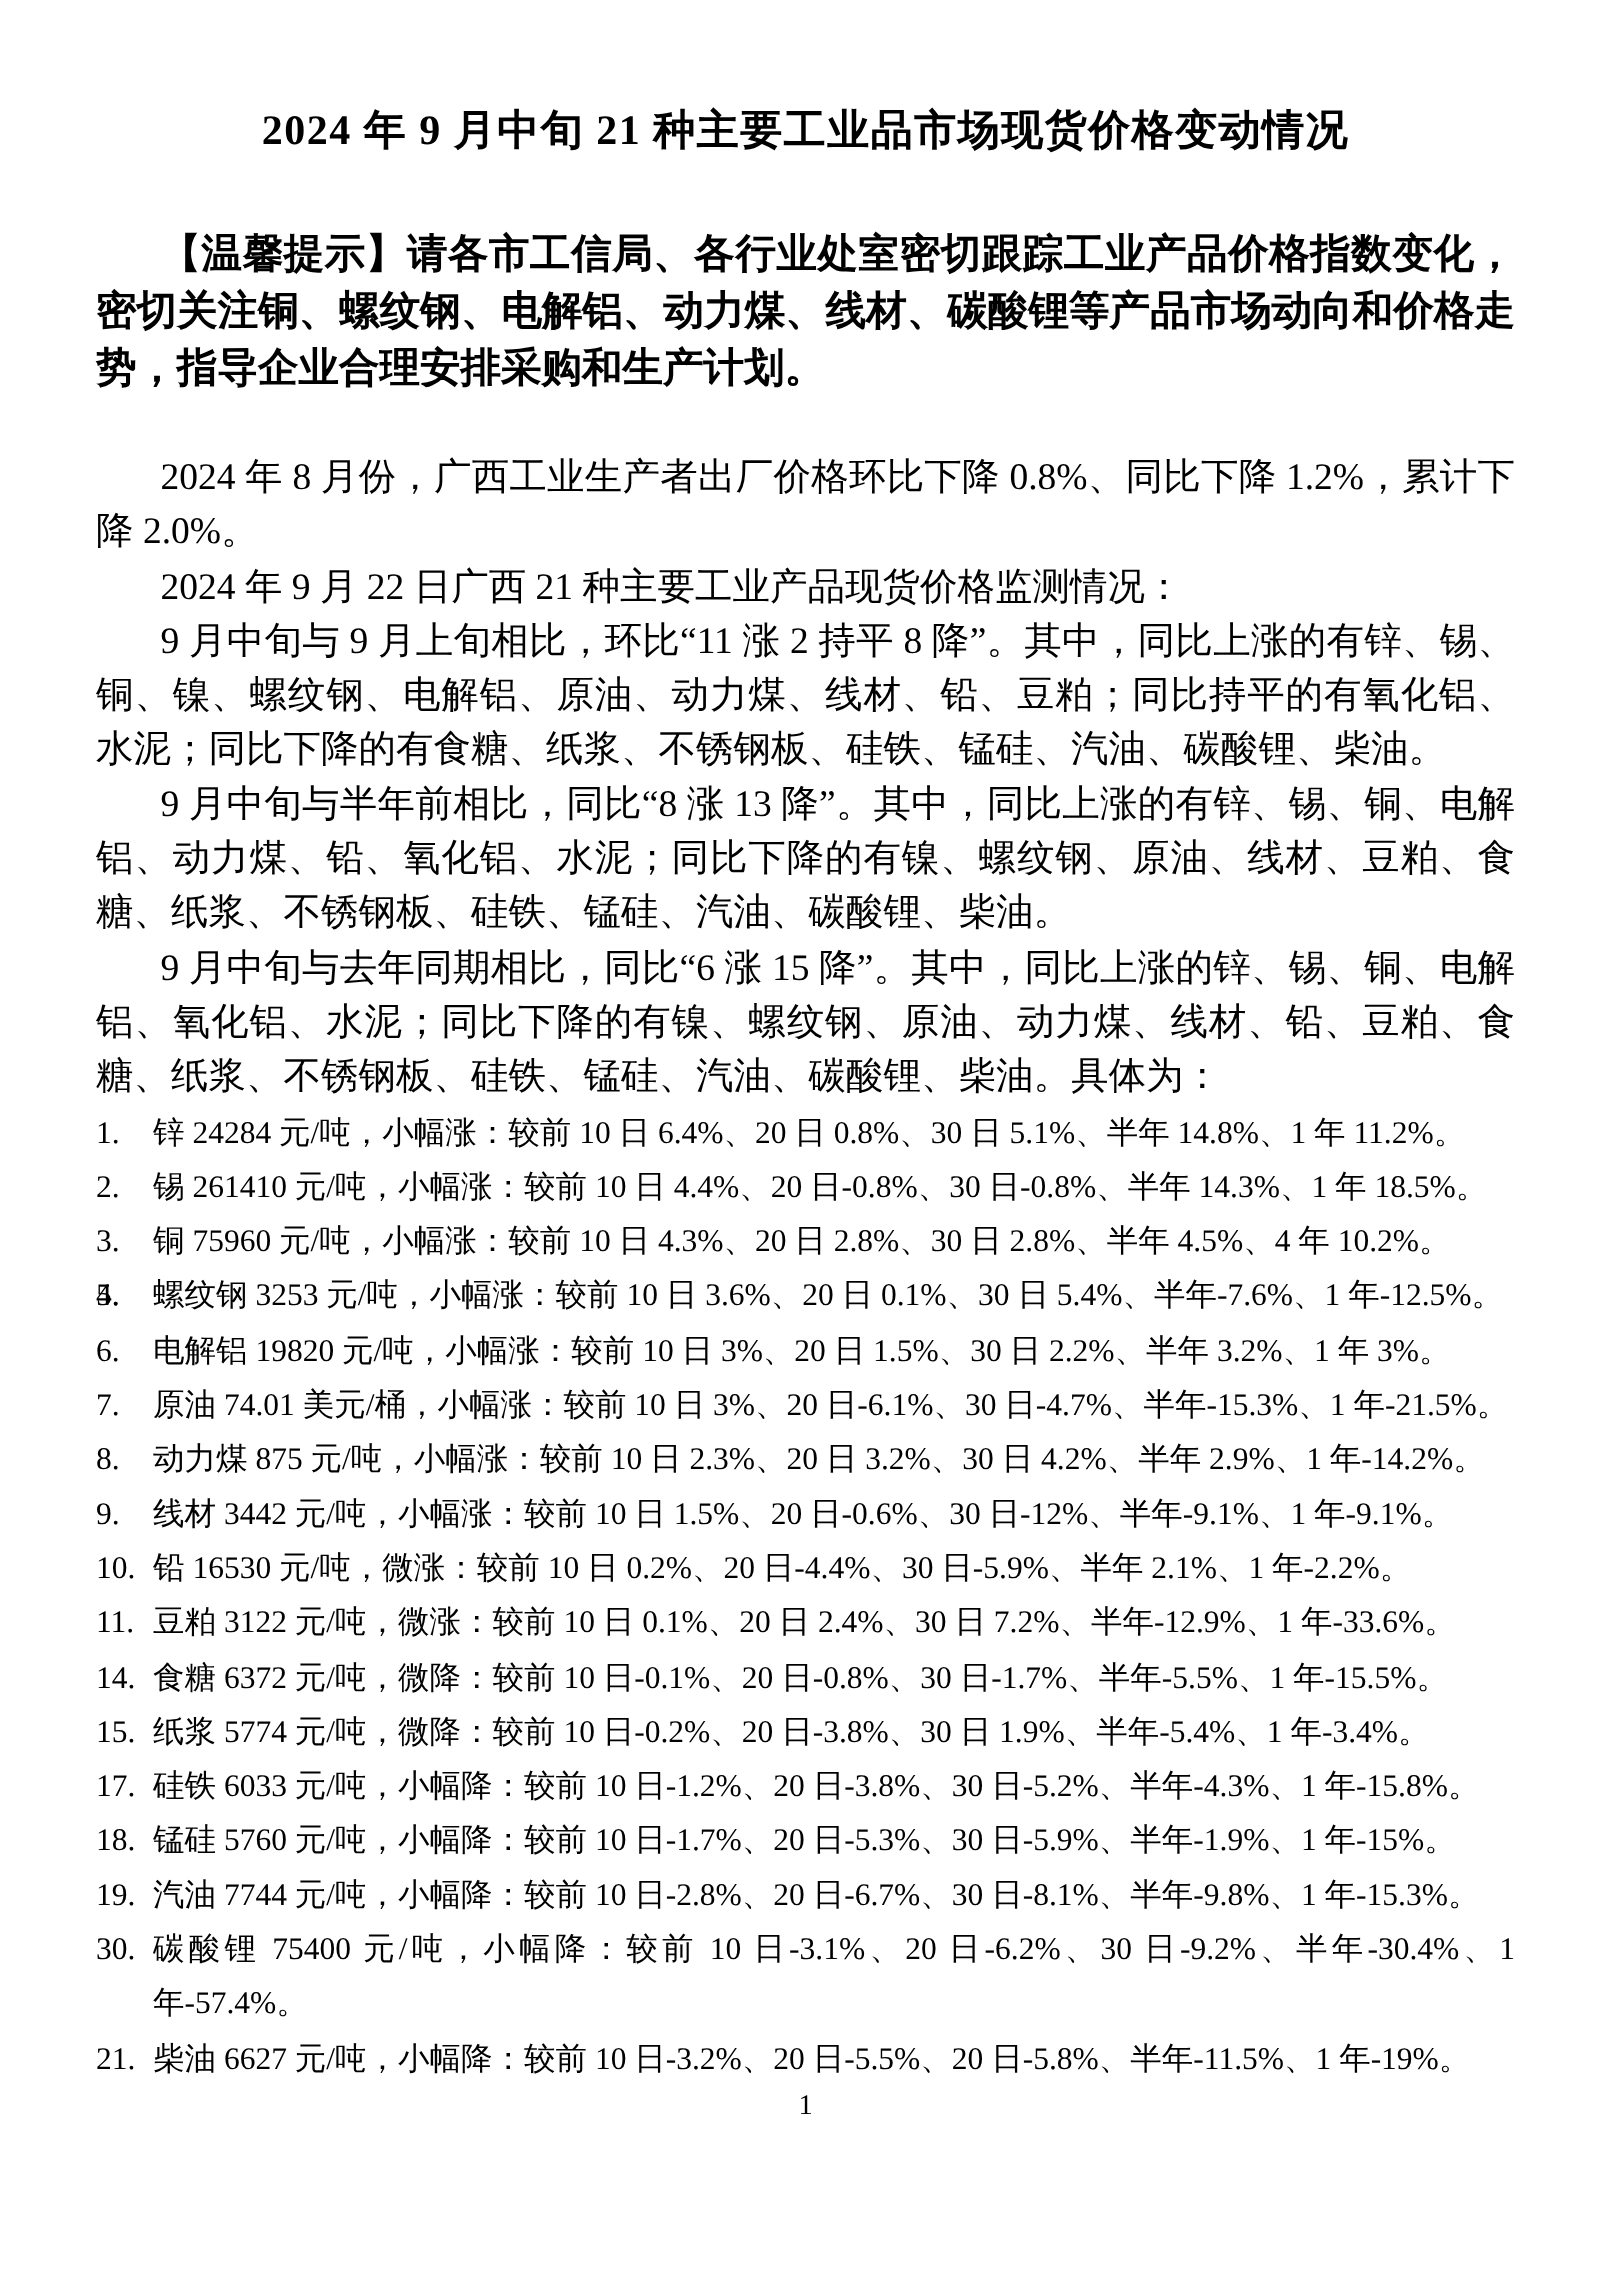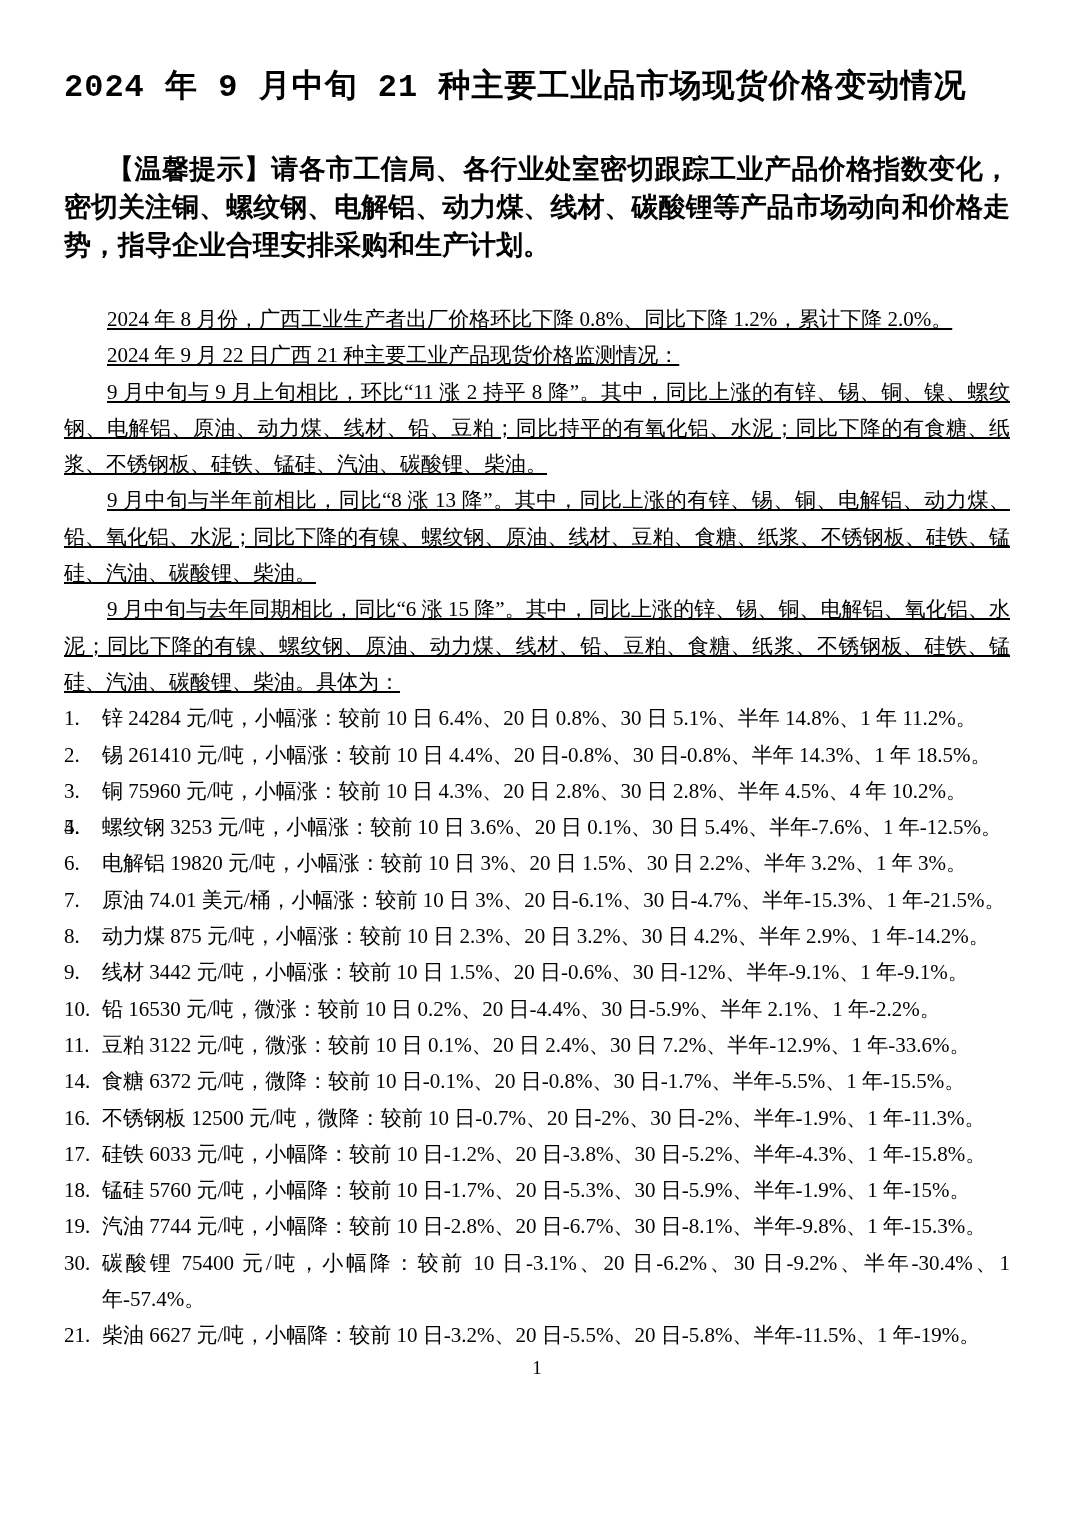--- a/index.html
+++ b/index.html
@@ -14,45 +14,44 @@
     color: #000000;
     font-family: "Liberation Serif", "DejaVu Serif", serif;
   }
   .page {
     box-sizing: border-box;
     width: 1074px;
     height: 1520px;
     padding: 58px 64px 0 64px;
   }
   .doc-title {
-    font-size: 32px;
+    font-size: 28px;
     line-height: 40px;
     font-weight: 700;
+    text-align: center;
     letter-spacing: 1px;
     margin: 10px 0 0 0;
-    font-family: Liberation Mono, monospace;
   }
   .notice {
     margin: 42px 0 0 0;
     font-size: 27px;
     line-height: 38px;
     font-weight: 700;
     text-align: justify;
     text-indent: 43px;
   }
   .body-text {
     margin-top: 37px;
   }
   .para {
     margin: 0;
-    font-size: 21px;
+    font-size: 25px;
     line-height: 36.3px;
     text-align: justify;
     text-indent: 43px;
-    text-decoration: underline;
   }
   .items {
     margin: 0;
   }
   .item {
     position: relative;
     font-size: 21px;
     line-height: 36.3px;
     padding-left: 38px;
     text-align: justify;
@@ -105,22 +104,22 @@
   <div class="item"><span class="num">9.</span><span class="txt">线材 3442 元/吨，小幅涨：较前 10 日 1.5%、20 日-0.6%、30 日-12%、半年-9.1%、1 年-9.1%。</span></div>
 
   <div class="item"><span class="num">10.</span><span class="txt">铅 16530 元/吨，微涨：较前 10 日 0.2%、20 日-4.4%、30 日-5.9%、半年 2.1%、1 年-2.2%。</span></div>
 
   <div class="item"><span class="num">11.</span><span class="txt">豆粕 3122 元/吨，微涨：较前 10 日 0.1%、20 日 2.4%、30 日 7.2%、半年-12.9%、1 年-33.6%。</span></div>
 
 
 
   <div class="item"><span class="num">14.</span><span class="txt">食糖 6372 元/吨，微降：较前 10 日-0.1%、20 日-0.8%、30 日-1.7%、半年-5.5%、1 年-15.5%。</span></div>
 
+  <div class="item"><span class="num">15.</span><span class="txt">纸浆 5774 元/吨，微降：较前 10 日-0.2%、20 日-3.8%、30 日 1.9%、半年-5.4%、1 年-3.4%。</span></div>
 
-  <div class="item"><span class="num">16.</span><span class="txt">不锈钢板 12500 元/吨，微降：较前 10 日-0.7%、20 日-2%、30 日-2%、半年-1.9%、1 年-11.3%。</span></div>
 
   <div class="item"><span class="num">17.</span><span class="txt">硅铁 6033 元/吨，小幅降：较前 10 日-1.2%、20 日-3.8%、30 日-5.2%、半年-4.3%、1 年-15.8%。</span></div>
 
   <div class="item"><span class="num">18.</span><span class="txt">锰硅 5760 元/吨，小幅降：较前 10 日-1.7%、20 日-5.3%、30 日-5.9%、半年-1.9%、1 年-15%。</span></div>
 
   <div class="item"><span class="num">19.</span><span class="txt">汽油 7744 元/吨，小幅降：较前 10 日-2.8%、20 日-6.7%、30 日-8.1%、半年-9.8%、1 年-15.3%。</span></div>
 
   <div class="item"><span class="num">30.</span><span class="txt">碳酸锂 75400 元/吨，小幅降：较前 10 日-3.1%、20 日-6.2%、30 日-9.2%、半年-30.4%、1 年-57.4%。</span></div>
 
   <div class="item"><span class="num">21.</span><span class="txt">柴油 6627 元/吨，小幅降：较前 10 日-3.2%、20 日-5.5%、20 日-5.8%、半年-11.5%、1 年-19%。</span></div>

